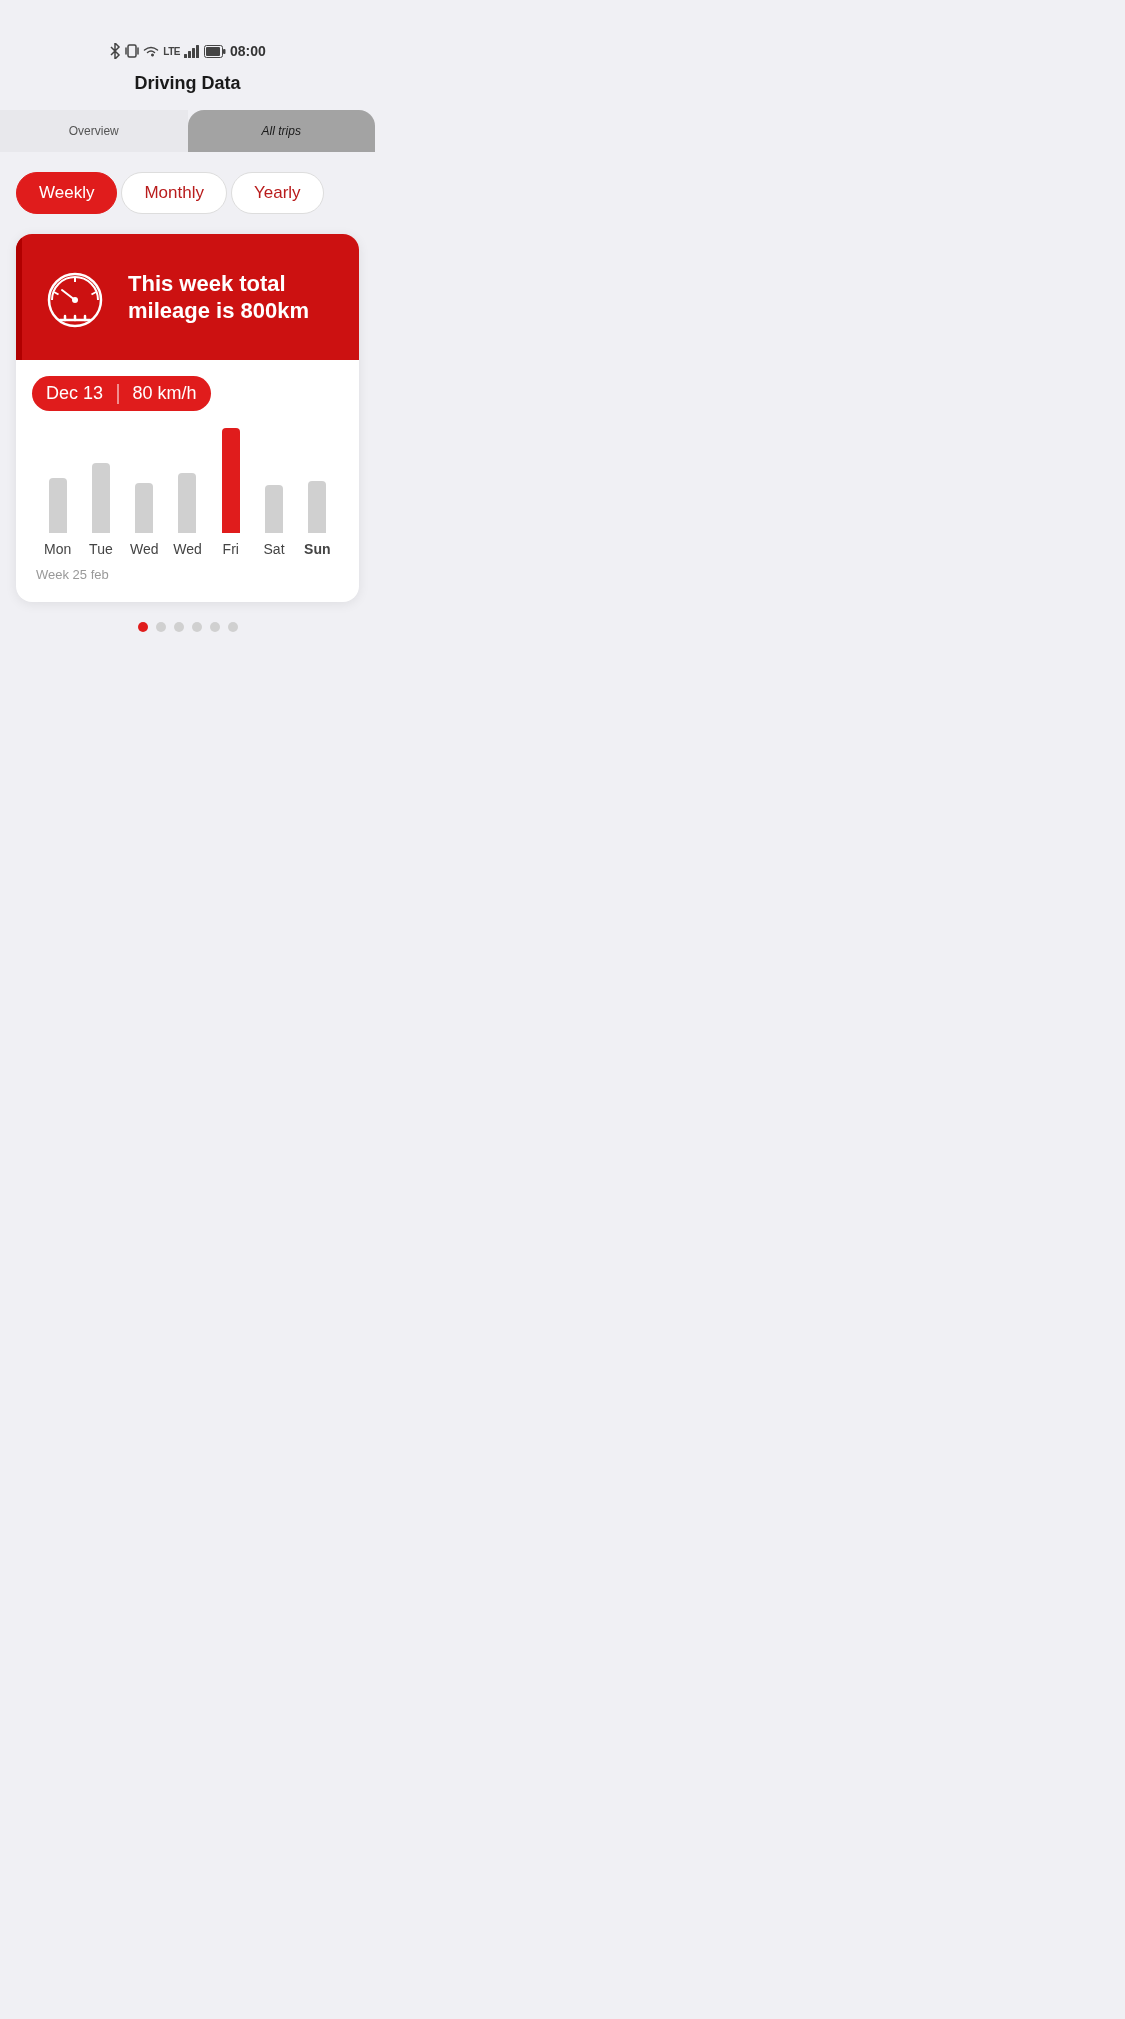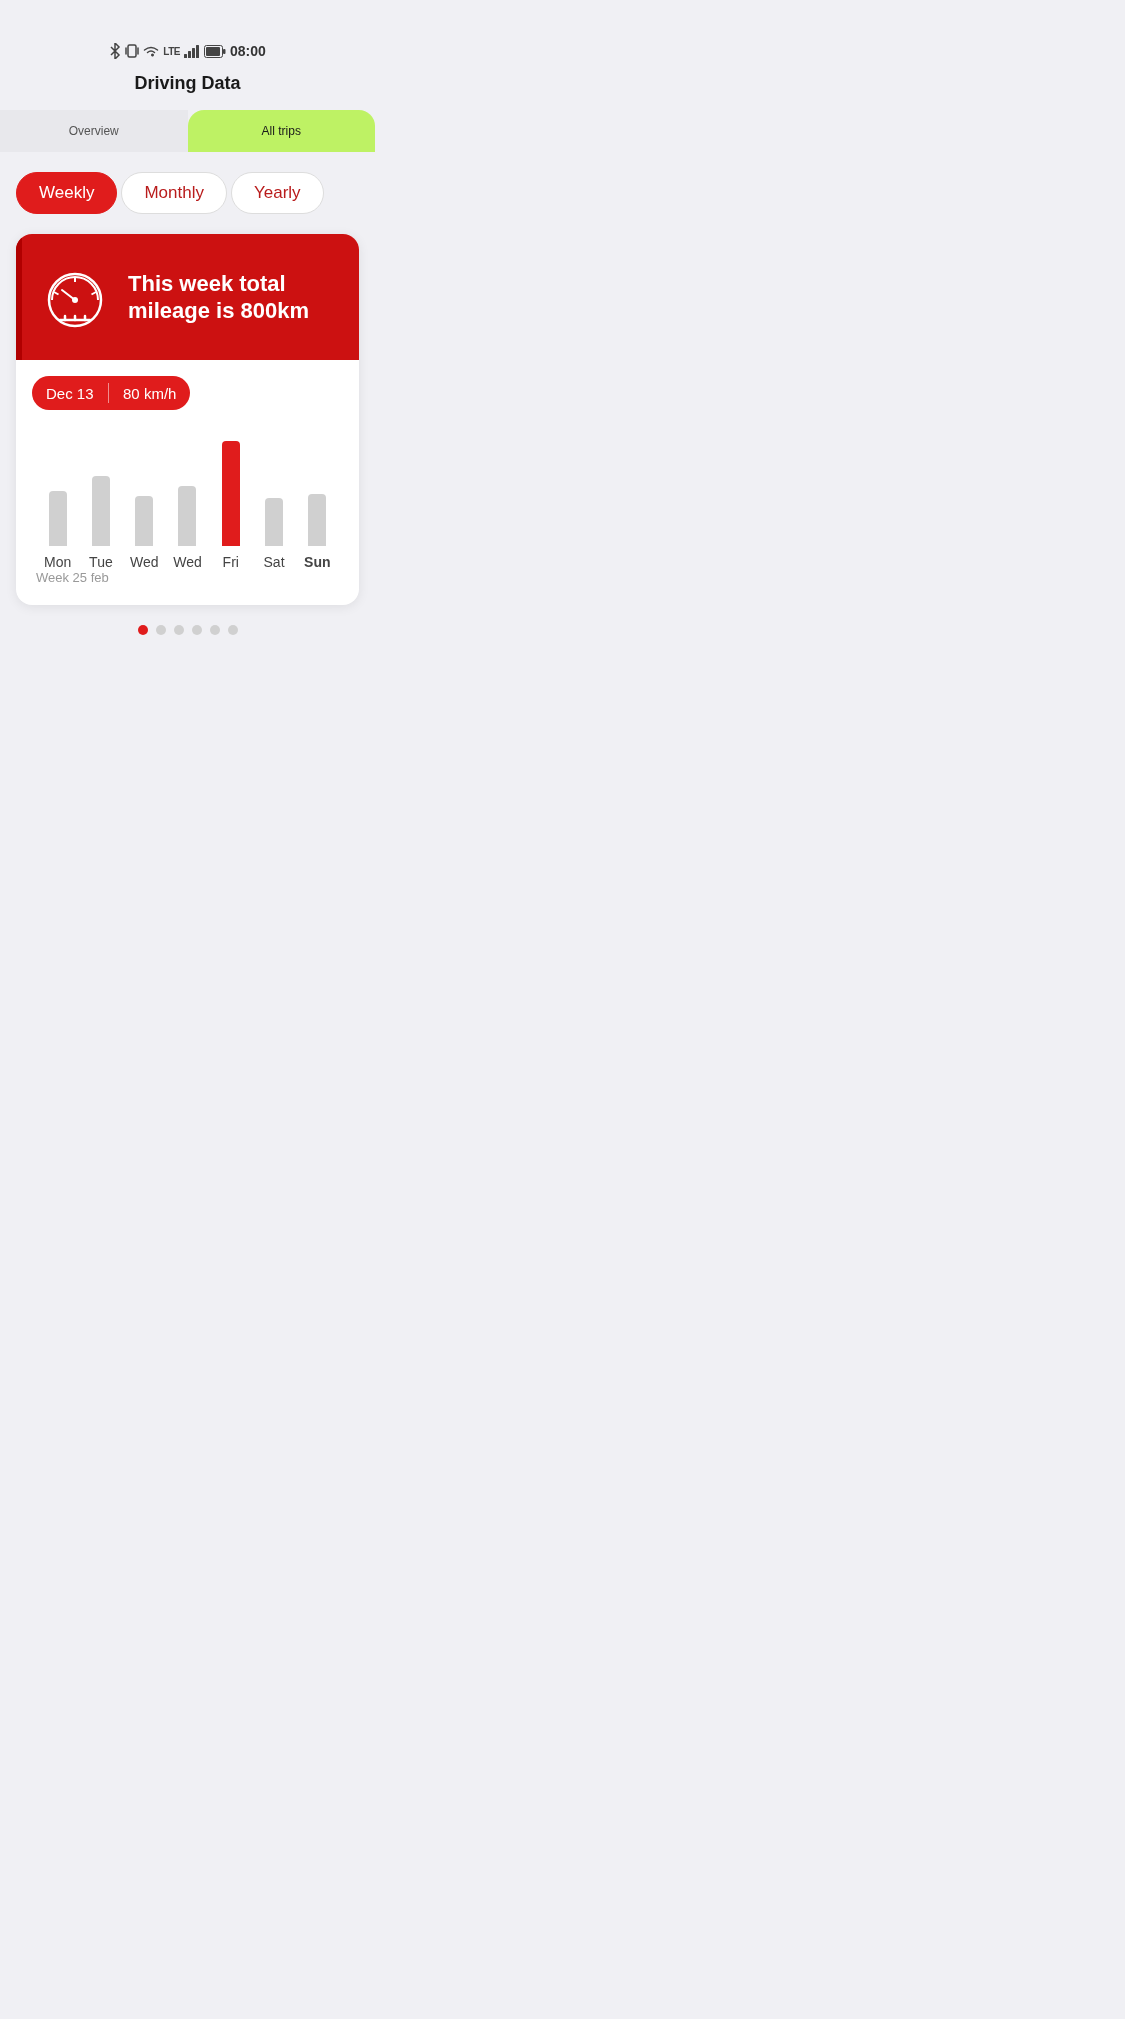--- a/index.html
+++ b/index.html
@@ -55,24 +55,25 @@
     .tab {
       flex: 1;
       text-align: center;
       padding: 14px 0;
       font-size: 12px;
       color: #555;
       cursor: pointer;
       background: #f0f0f4;
     }
     .tab.active {
-      background: #bef264;
+      background: #a3a3a3;
       color: #1a1a1a;
       border-radius: 16px 16px 0 0;
       font-weight: 400;
+      font-style: italic;
     }
     .tab:not(.active) {
       background: #e8e8ec;
     }
 
     
     .content {
       background: #f0f0f4;
       padding: 20px 16px 16px;
     }
@@ -146,22 +147,22 @@
     }
 
     
     .tooltip {
       display: inline-flex;
       align-items: center;
       background: #e01c1c;
       color: white;
       border-radius: 20px;
       padding: 7px 0px;
-      margin-bottom: 16px;
-      font-size: 15px;
+      margin-bottom: 2px;
+      font-size: 18px;
       overflow: hidden;
       font-weight: 500;
     }
     .tooltip-date {
       padding: 0 14px;
     }
     .tooltip-divider {
       width: 1.5px;
       background: rgba(255,255,255,0.5);
       height: 20px;
@@ -191,20 +192,21 @@
       border-radius: 4px 4px 0 0;
     }
     .bar.gray { background: #d0d0d0; }
     .bar.red { background: #e01c1c; }
 
     
     .day-labels {
       display: flex;
       justify-content: space-between;
       padding: 0 4px;
+      margin-bottom: 10px;
     }
     .day-label {
       flex: 1;
       text-align: center;
       font-size: 14px;
       color: #444;
     }
     .day-label.bold { font-weight: 700; }
 
     .week-label {

